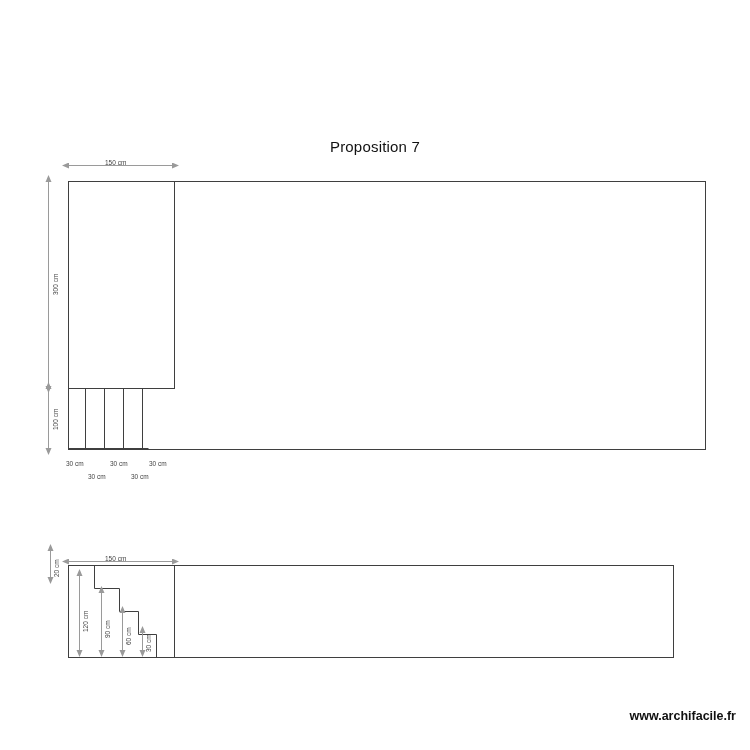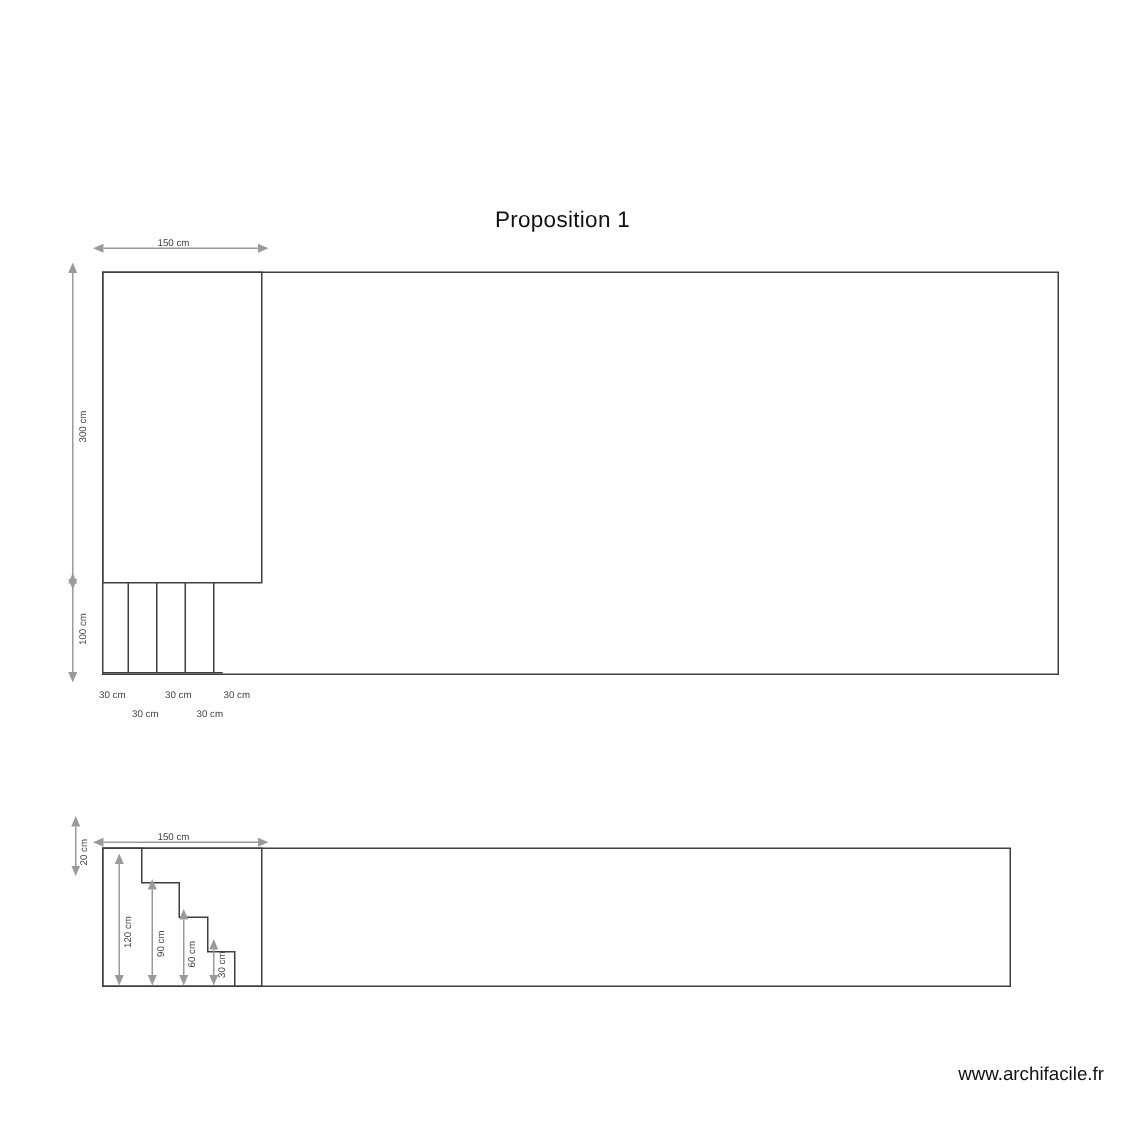--- a/index.html
+++ b/index.html
@@ -30,41 +30,41 @@
     font-size: 15px;
     color: #111;
     letter-spacing: 0.2px;
   }
   .footer {
     position: absolute;
     right: 14px;
     bottom: 27px;
     font-size: 12.5px;
     color: #111;
-    font-weight: normal;
+    font-weight: bold;
   }
   .dim-label {
     position: absolute;
     font-size: 6.5px;
     color: #444;
     white-space: nowrap;
     font-family: "Liberation Sans", sans-serif;
   }
   .dim-label.vert {
     transform-origin: 0 0;
     transform: rotate(-90deg);
   }
   svg { display: block; }
 </style>
 </head>
 <body>
 
 <div>
 
-  <div class="title">Proposition 1</div>
+  <div class="title">Proposition 7</div>
 
   <svg id="canvas" width="750" height="750" viewBox="0 0 750 750" xmlns="http://www.w3.org/2000/svg">
 
     <defs>
       <marker id="arrL" markerWidth="8" markerHeight="8" refX="7" refY="3" orient="auto" markerUnits="strokeWidth">
         <path d="M7,0 L0,3 L7,6 z" fill="#9a9a9a"></path>
       </marker>
       <marker id="arrR" markerWidth="8" markerHeight="8" refX="1" refY="3" orient="auto" markerUnits="strokeWidth">
         <path d="M0,0 L7,3 L0,6 z" fill="#9a9a9a"></path>
       </marker>

